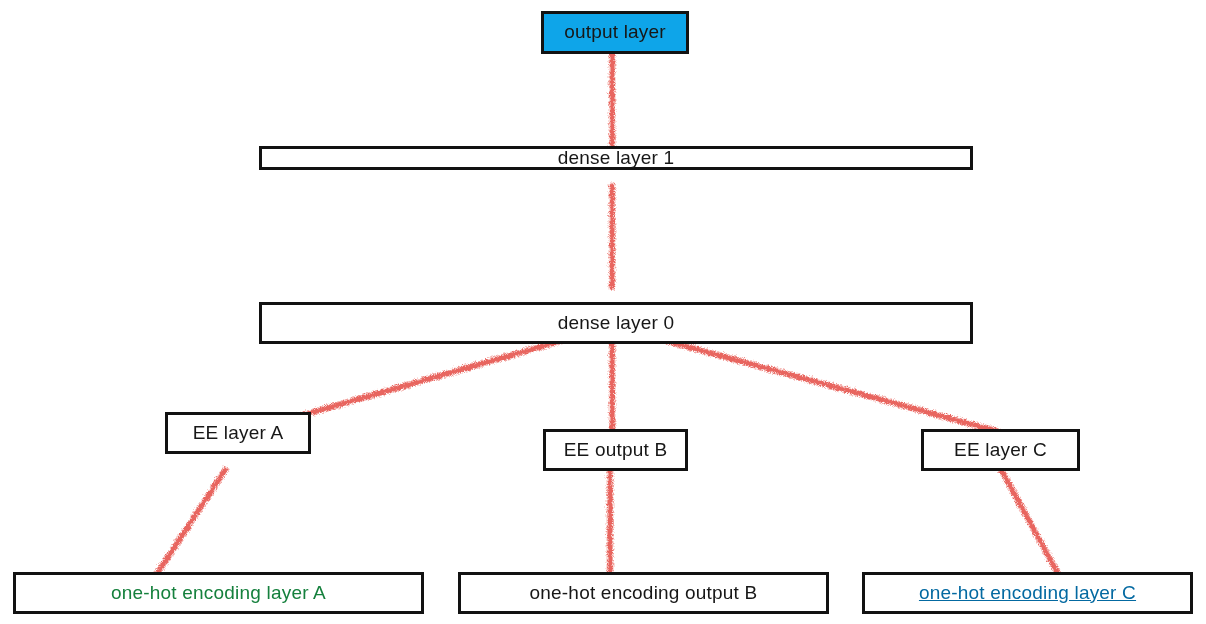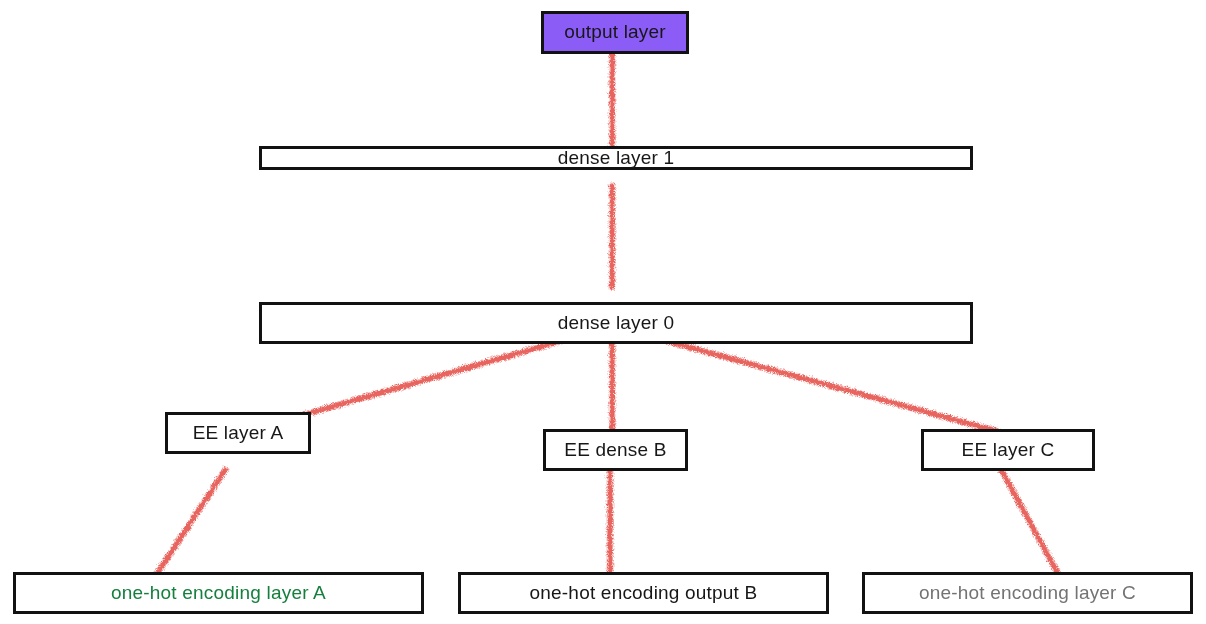--- a/index.html
+++ b/index.html
@@ -65,41 +65,41 @@
         <line x1="607.1411785365226" y1="323.9466734062949" x2="995.8588214634774" y2="430.0533265937051" stroke="#e8655f" stroke-width="4.6" stroke-opacity="1" stroke-linecap="round" filter="url(#crayon)"></line>
         <line x1="224.1953634561061" y1="468.6562925822384" x2="154.8046365438939" y2="574.3437074177616" stroke="#e8655f" stroke-width="7" stroke-opacity="0.45" stroke-linecap="round" filter="url(#crayon)"></line>
         <line x1="224.1953634561061" y1="468.6562925822384" x2="154.8046365438939" y2="574.3437074177616" stroke="#e8655f" stroke-width="4.6" stroke-opacity="1" stroke-linecap="round" filter="url(#crayon)"></line>
         <line x1="609" y1="468" x2="609" y2="575" stroke="#e8655f" stroke-width="7" stroke-opacity="0.45" stroke-linecap="round" filter="url(#crayon)"></line>
         <line x1="609" y1="468" x2="609" y2="575" stroke="#e8655f" stroke-width="4.6" stroke-opacity="1" stroke-linecap="round" filter="url(#crayon)"></line>
         <line x1="1000.0845914772777" y1="468.48841770834247" x2="1057.9154085227224" y2="574.5115822916575" stroke="#e8655f" stroke-width="7" stroke-opacity="0.45" stroke-linecap="round" filter="url(#crayon)"></line>
         <line x1="1000.0845914772777" y1="468.48841770834247" x2="1057.9154085227224" y2="574.5115822916575" stroke="#e8655f" stroke-width="4.6" stroke-opacity="1" stroke-linecap="round" filter="url(#crayon)"></line>
       </g>
   </svg>
   <div id="node-layer">
-      <div class="node" style="left: 541px; top: 11px; width: 148px; height: 43px; border-color: rgb(18, 18, 18); background: #8b5cf6;">
+      <div class="node" style="left: 541px; top: 11px; width: 148px; height: 43px; border-color: rgb(18, 18, 18); background: #0ea5e9;">
     <span class="node-label" style="color: rgb(23, 23, 23);">output layer</span>
   </div>
       <div class="node" style="left: 259px; top: 146px; width: 714px; height: 24px; border-color: rgb(18, 18, 18); background: rgb(255, 255, 255);">
     <span class="node-label" style="color: rgb(23, 23, 23);">dense layer 1</span>
   </div>
       <div class="node" style="left: 259px; top: 282px; width: 714px; height: 42px; border-color: rgb(18, 18, 18); background: rgb(255, 255, 255); margin-top: 20px;">
     <span class="node-label" style="color: rgb(23, 23, 23);">dense layer 0</span>
   </div>
       <div class="node" style="left: 165px; top: 412px; width: 146px; height: 42px; border-color: rgb(18, 18, 18); background: rgb(255, 255, 255);">
     <span class="node-label" style="color: rgb(23, 23, 23);">EE layer A</span>
   </div>
       <div class="node" style="left: 543px; top: 429px; width: 145px; height: 42px; border-color: rgb(18, 18, 18); background: rgb(255, 255, 255);">
-    <span class="node-label" style="color: rgb(23, 23, 23);">EE dense B</span>
+    <span class="node-label" style="color: rgb(23, 23, 23);">EE output B</span>
   </div>
-      <div class="node" style="left: 921px; top: 429px; width: 174px; height: 42px; border-color: rgb(18, 18, 18); background: rgb(255, 255, 255);">
+      <div class="node" style="left: 921px; top: 429px; width: 159px; height: 42px; border-color: rgb(18, 18, 18); background: rgb(255, 255, 255);">
     <span class="node-label" style="color: rgb(23, 23, 23);">EE layer C</span>
   </div>
       <div class="node" style="left: 13px; top: 572px; width: 411px; height: 42px; border-color: rgb(18, 18, 18); background: rgb(255, 255, 255);">
     <span class="node-label" style="color: #15803d;">one-hot encoding layer A</span>
   </div>
       <div class="node" style="left: 458px; top: 572px; width: 371px; height: 42px; border-color: rgb(18, 18, 18); background: rgb(255, 255, 255);">
     <span class="node-label" style="color: rgb(23, 23, 23);">one-hot encoding output B</span>
   </div>
       <div class="node" style="left: 862px; top: 572px; width: 331px; height: 42px; border-color: rgb(18, 18, 18); background: rgb(255, 255, 255);">
-    <span class="node-label" style="color: #737373;">one-hot encoding layer C</span>
+    <span class="node-label" style="color: #0369a1; text-decoration: underline;">one-hot encoding layer C</span>
   </div>
     </div>
 </div>
 
 </body></html>

